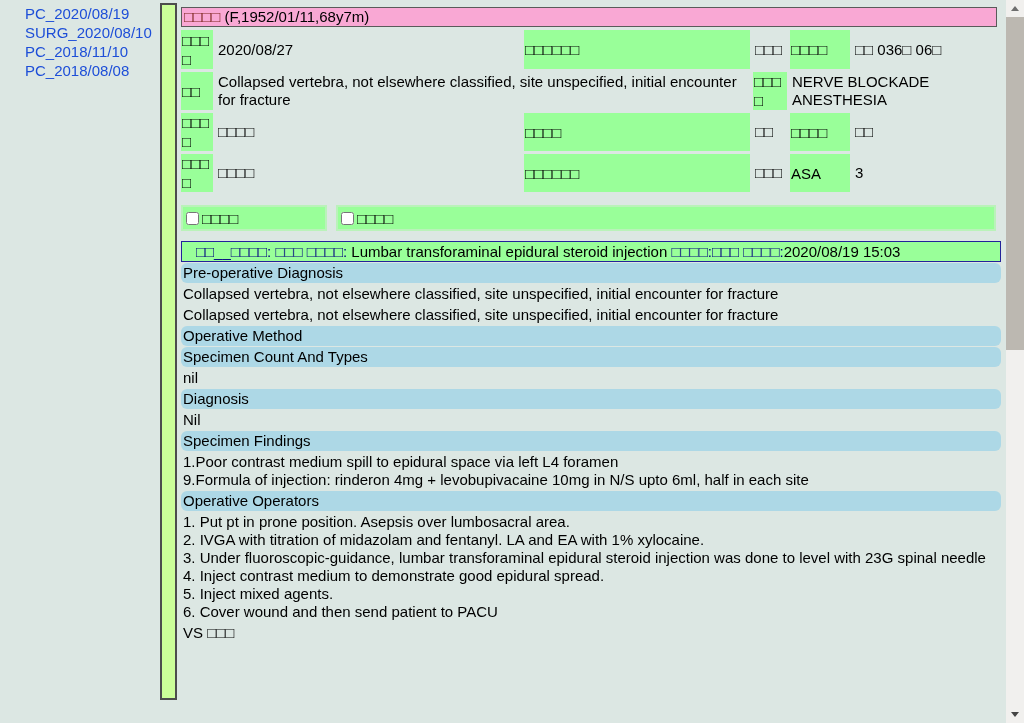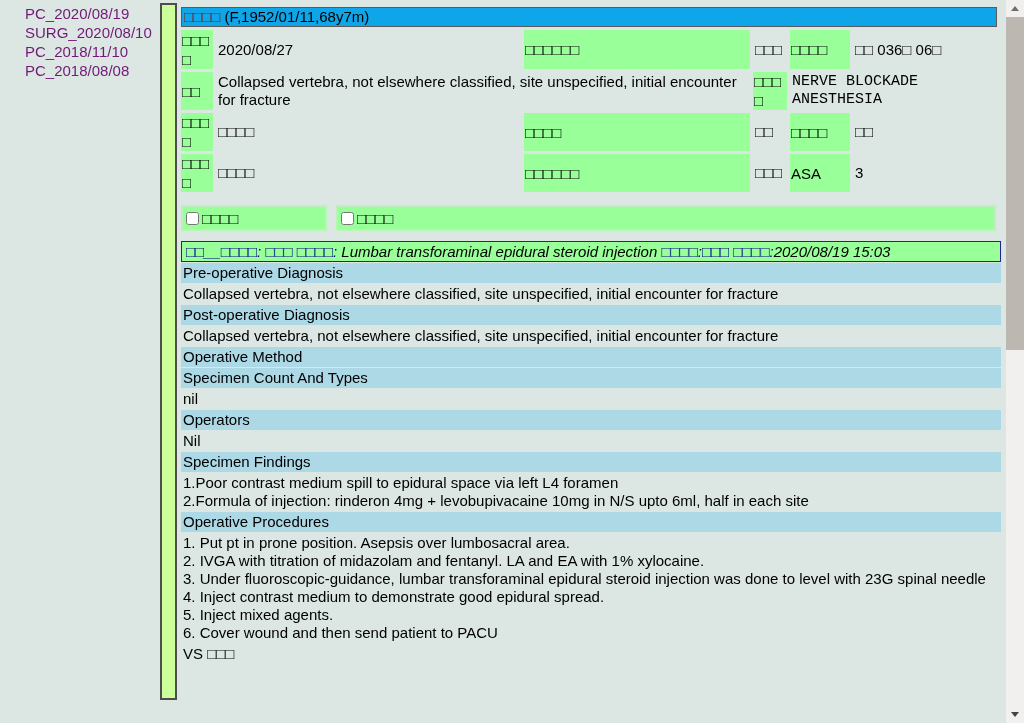--- a/index.html
+++ b/index.html
@@ -5,67 +5,67 @@
   * { box-sizing: border-box; margin: 0; padding: 0; }
   html,body { width:1024px; height:723px; overflow:hidden; }
   body {
     background:#dce7e3;
     font-family:"Liberation Sans","DejaVu Sans",sans-serif;
     font-size:15px; color:#000; position:relative;
   }
   
   .sidebar { position:absolute; left:25px; top:4px; list-style:none; }
   .sidebar li { line-height:19px; }
-  .sidebar a { color:#701a75; text-decoration:none; cursor:pointer; }
+  .sidebar a { color:#1d4ed8; text-decoration:none; cursor:pointer; }
   
   .splitter {
     position:absolute; left:160px; top:3px; width:17px; height:697px;
     background:#ccff99; border:2px solid #4d4d4d;
   }
   
   .content { position:absolute; left:181px; top:7px; width:820px; }
   .banner {
-    width:816px; height:20px; line-height:18px; background:#0ea5e9;
+    width:816px; height:20px; line-height:18px; background:#f9a8d4;
     border:1px solid #5a5a5a; padding-left:2px; white-space:nowrap;
     margin-bottom:3px;
   }
   .maroon { color:#7b241c; }
   .navy { color:#000080; }
   
   .grid {
     display:grid;
     grid-template-columns:32px 305px 226px 34px 60px 146px;
     grid-template-rows:39px 38px 38px 38px;
     column-gap:3px; row-gap:3px;
     width:820px;
   }
   .cell { display:flex; align-items:center; white-space:pre-wrap; overflow:hidden; }
   .lbl  { background:#99ff99; padding:0 1px; line-height:19px; }
   .val  { padding:0 2px; line-height:18px; }
   .sp2a { grid-column:2 / 4; }
-  .sp2b { grid-column:5 / 7;font-family:Liberation Mono, monospace; }
+  .sp2b { grid-column:5 / 7; }
   
   .cbrow { margin-top:13px; display:flex; width:820px; }
   .cbcell {
     background:#99ff99; border:2px solid #baf2ba; height:26px;
     display:flex; align-items:center; padding-left:3px; cursor:default;
   }
   .cb1 { width:146px; margin-right:9px; }
   .cb2 { width:660px; }
   .cbcell input { width:13px; height:13px; margin-right:3px; }
   
   .oprow {
     margin-top:10px; width:820px; background:#99ff99;
-    border:1px solid #22229a; padding:0 4px; line-height:19px;
-    white-space:nowrap; overflow:hidden;font-style:italic;
+    border:1px solid #22229a; padding:0 14px; line-height:19px;
+    white-space:nowrap; overflow:hidden;
   }
   
   .sec-title {
     margin-top:1px; width:820px; height:20px; line-height:20px;
-    background:#add8e6; padding-left:2px;
+    background:#add8e6; padding-left:2px;border-radius:6px;
   }
   .sec-body {
     width:820px; line-height:18px; padding:2px 2px 1px 2px;
     white-space:pre-wrap;
   }
   
   .scrollbar { position:absolute; right:0; top:0; width:18px; height:723px; background:#f1f0ee; }
   .sb-btn { position:absolute; left:0; width:18px; height:17px; background:#f1f0ee;
             display:flex; align-items:center; justify-content:center; }
   .sb-btn.up { top:0; } .sb-btn.down { bottom:0; }
@@ -131,36 +131,35 @@
       <input type="checkbox" style="">
       <span>□□□□</span>
     </label>
   </div>
 
   <div class="oprow"><span class="navy">□□__□□□□: □□□ □□□□: </span><span>Lumbar transforaminal epidural steroid injection </span><span class="navy">□□□□:□□□ □□□□:</span><span>2020/08/19 15:03</span></div>
 
   <div class="sec-title">Pre-operative Diagnosis</div>
   <div class="sec-body">Collapsed vertebra, not elsewhere classified, site unspecified, initial encounter for fracture</div>
 
-  <div class="sec-title">Post-operative Diagnosis</div>
   <div class="sec-body">Collapsed vertebra, not elsewhere classified, site unspecified, initial encounter for fracture</div>
 
   <div class="sec-title">Operative Method</div>
 
   <div class="sec-title">Specimen Count And Types</div>
   <div class="sec-body">nil</div>
 
-  <div class="sec-title">Operators</div>
+  <div class="sec-title">Diagnosis</div>
   <div class="sec-body">Nil</div>
 
   <div class="sec-title">Specimen Findings</div>
   <div class="sec-body">1.Poor contrast medium spill to epidural space via left L4 foramen
-2.Formula of injection: rinderon 4mg + levobupivacaine 10mg in N/S upto 6ml, half in each site</div>
+9.Formula of injection: rinderon 4mg + levobupivacaine 10mg in N/S upto 6ml, half in each site</div>
 
-  <div class="sec-title">Operative Procedures</div>
+  <div class="sec-title">Operative Operators</div>
   <div class="sec-body">1. Put pt in prone position. Asepsis over lumbosacral area.
 2. IVGA with titration of midazolam and fentanyl. LA and EA with 1% xylocaine.
 3. Under fluoroscopic-guidance, lumbar transforaminal epidural steroid injection was done to level with 23G spinal needle
 4. Inject contrast medium to demonstrate good epidural spread.
 5. Inject mixed agents.
 6. Cover wound and then send patient to PACU</div>
 
   <div class="sec-body">VS □□□</div>
 
 </div>

